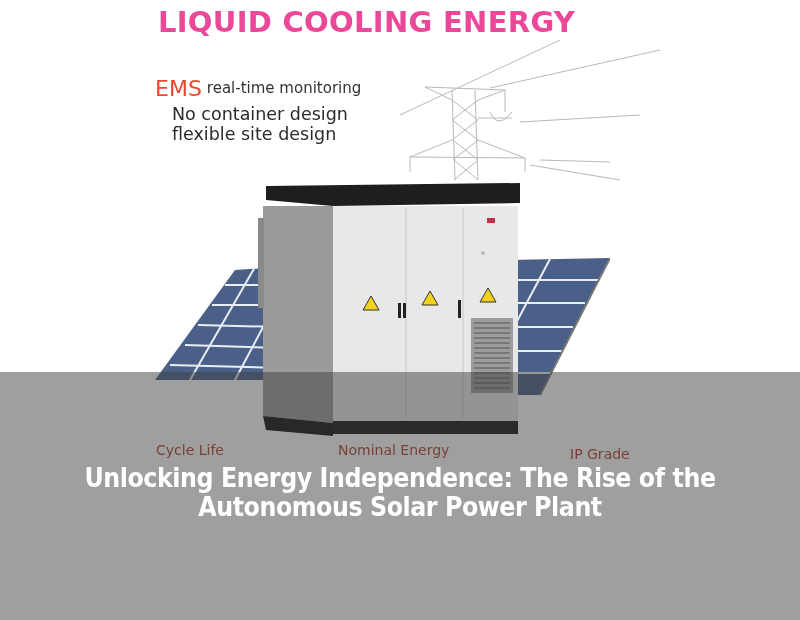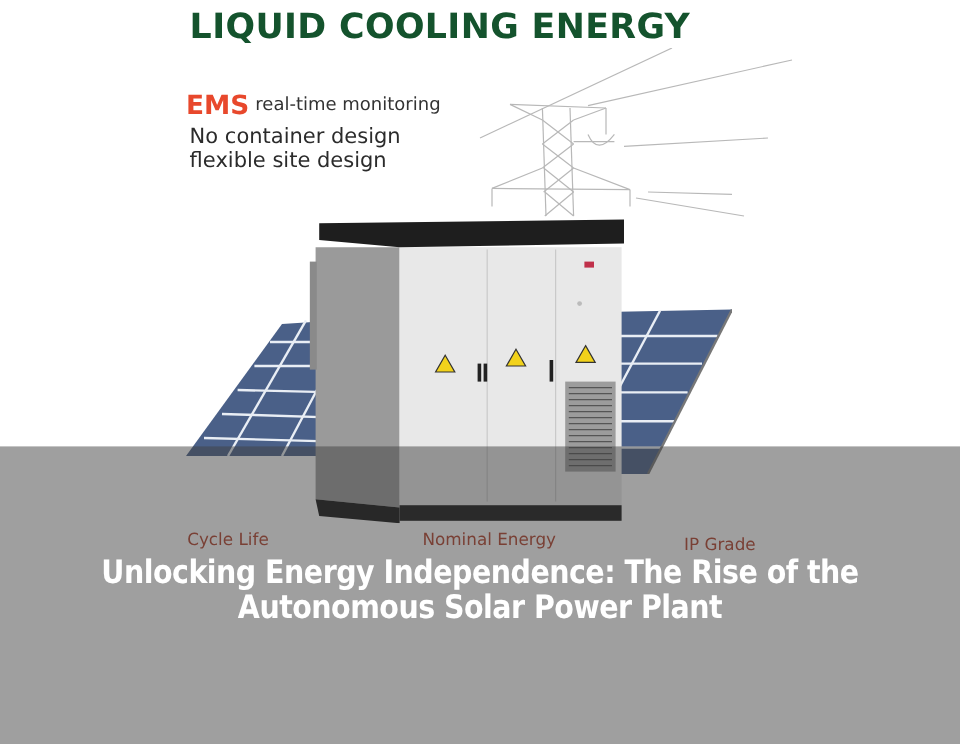--- a/index.html
+++ b/index.html
@@ -1,28 +1,28 @@
 <!DOCTYPE html>
 <html><head>
 <meta charset="utf-8">
 <style>
   html, body { margin: 0; padding: 0; }
   body { width: 800px; height: 620px; overflow: hidden; background: #ffffff; position: relative; font-family: "Liberation Sans", sans-serif; }
   .scene { position: absolute; left: 0; top: 0; width: 800px; height: 620px; background: #ffffff; overflow: hidden; }
-  .headline { position: absolute; left: 158px; top: 8px; font-family: "DejaVu Sans", sans-serif; font-weight: bold; font-size: 29px; line-height: 28px; color: #14532d; letter-spacing: 0.3px; }
+  .headline { position: absolute; left: 158px; top: 8px; font-family: "DejaVu Sans", sans-serif; font-weight: bold; font-size: 29px; line-height: 28px; color: #ec4899; letter-spacing: 0.3px; }
   .feature1 { position: absolute; left: 155px; top: 76px; font-family: "DejaVu Sans", sans-serif; font-size: 15px; color: #333; white-space: nowrap; }
-  .feature1 .ems { color: #e8482c; font-size: 22px; font-weight: bold; margin-right: 5px; vertical-align: -3px; }
-  .feature2 { position: absolute; left: 158px; top: 104px; font-family: "DejaVu Sans", sans-serif; font-size: 17.5px; line-height: 20px; color: #2b2b2b; }
+  .feature1 .ems { color: #e8482c; font-size: 22px; font-weight: normal; margin-right: 5px; vertical-align: -3px; }
+  .feature2 { position: absolute; left: 172px; top: 104px; font-family: "DejaVu Sans", sans-serif; font-size: 17.5px; line-height: 20px; color: #2b2b2b; }
   .pylon { position: absolute; left: 380px; top: 40px; width: 300px; height: 160px; }
   .panel-left { position: absolute; left: 150px; top: 255px; width: 130px; height: 125px; }
   .panel-right { position: absolute; left: 505px; top: 255px; width: 105px; height: 140px; }
   .cabinet { position: absolute; left: 258px; top: 178px; width: 264px; height: 258px; }
   .spec { position: absolute; top: 442px; font-family: "DejaVu Sans", sans-serif; font-size: 14px; color: #b3402a; white-space: nowrap; }
   .spec.s1 { left: 156px; }
-  .spec.s2 { left: 352px; text-align: center; }
+  .spec.s2 { left: 338px; text-align: center; }
   .spec.s3 { left: 570px; top: 446px; text-align: center; }
   .overlay { position: absolute; left: 0; top: 372px; width: 800px; height: 248px; background: rgba(64,64,64,0.5); }
   .title { position: absolute; left: 0; top: 463px; width: 800px; text-align: center; font-family: "DejaVu Sans", sans-serif; font-weight: bold; font-size: 27px; line-height: 29px; color: #ffffff; letter-spacing: -0.5px; transform: scaleX(0.88); transform-origin: center; }
 </style>
 </head>
 <body>
 
 <div class="scene">
 
   <div class="headline">

